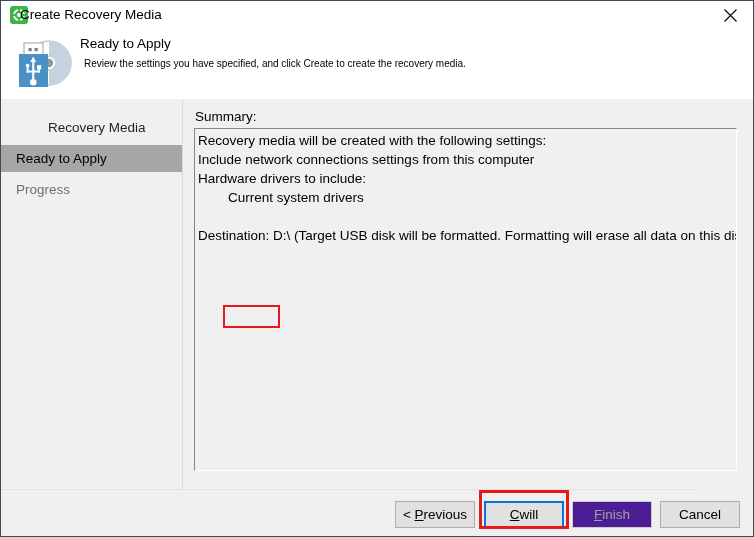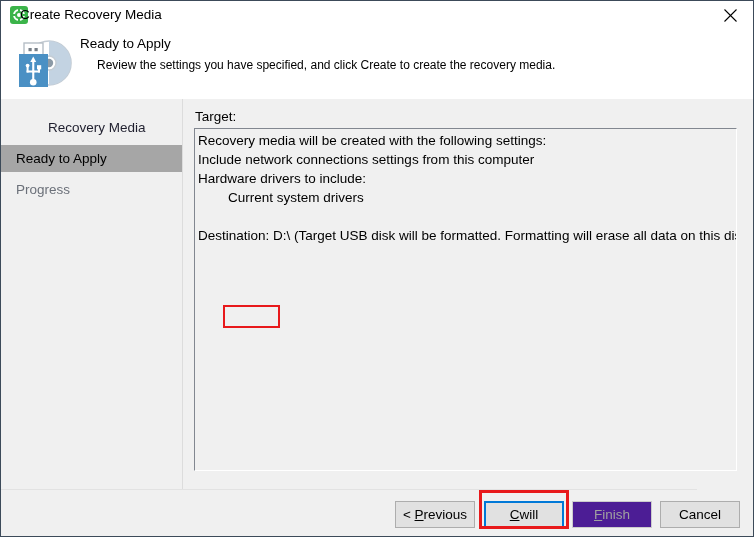--- a/index.html
+++ b/index.html
@@ -94,22 +94,22 @@
   }
   #header-title {
     position: absolute;
     left: 79px; top: 7px;
     font-size: 13.5px;
     color: #000000;
     white-space: nowrap;
   }
   #header-subtitle {
     position: absolute;
-    left: 96px; top: 29px;
-    font-size: 12px;
+    left: 83px; top: 29px;
+    font-size: 10px;
     color: #000000;
     white-space: nowrap;
   }
 
   
   #body-area {
     position: absolute;
     left: 0; top: 98px;
     width: 752px;
     height: 390px;
@@ -295,21 +295,21 @@
         <span>Recovery Media</span>
       </div>
       <div class="nav-item selected" style="top:46px;">
         <span>Ready to Apply</span>
       </div>
       <div class="nav-item muted" style="top:77px;">
         <span>Progress</span>
       </div>
     </div>
 
-    <div id="summary-label">Target:</div>
+    <div id="summary-label">Summary:</div>
 
     <div id="summary-box">
       <div id="summary-text">Recovery media will be created with the following settings:
 Include network connections settings from this computer
 Hardware drivers to include:
         Current system drivers
 
 Destination: D:\ (Target USB disk will be formatted. Formatting will erase all data on this disk.)</div>
     </div>
 

